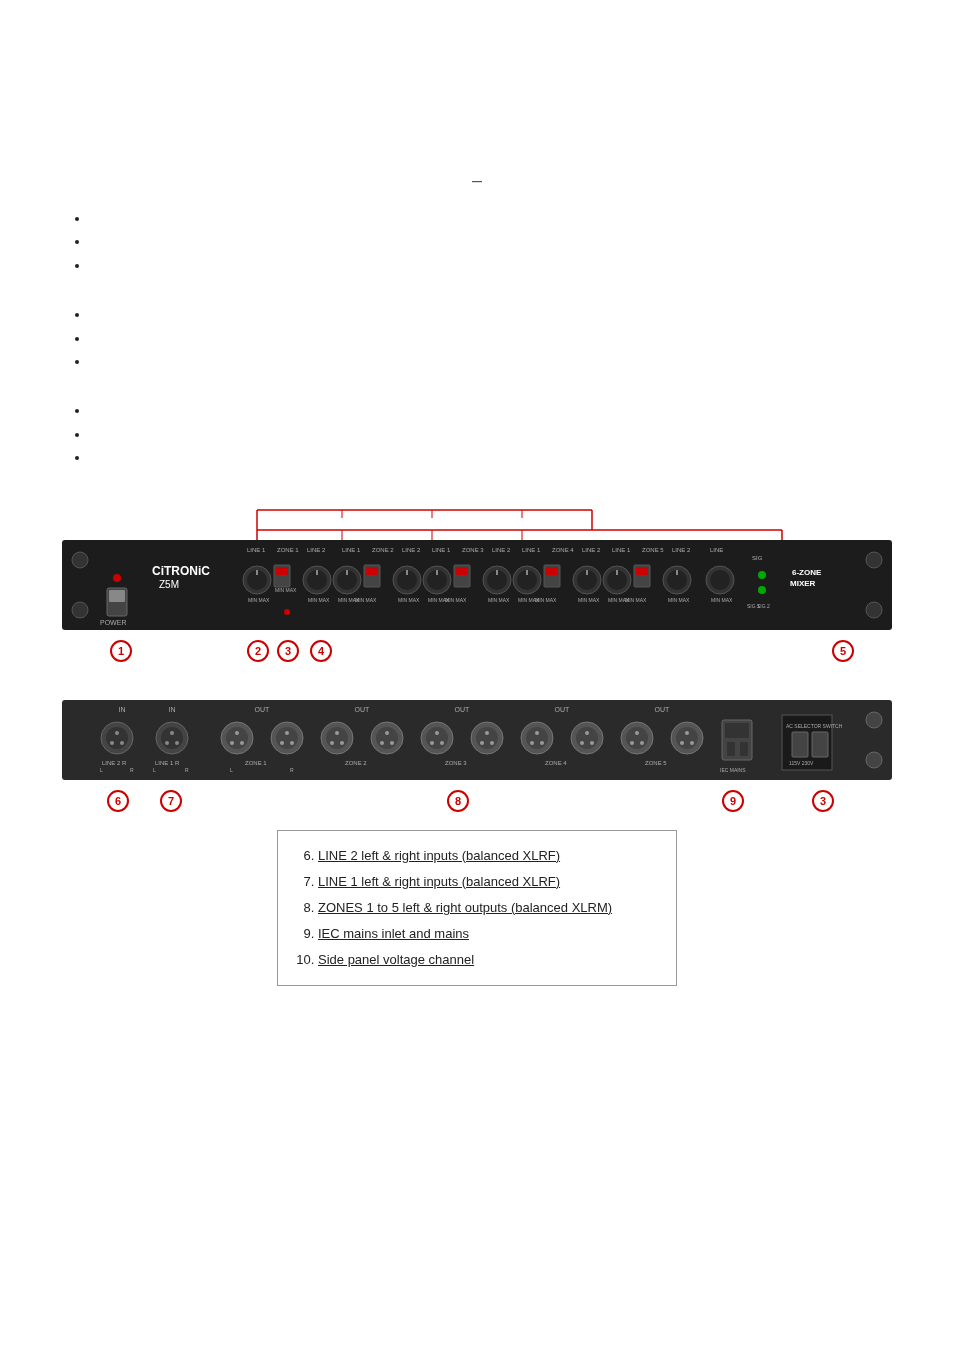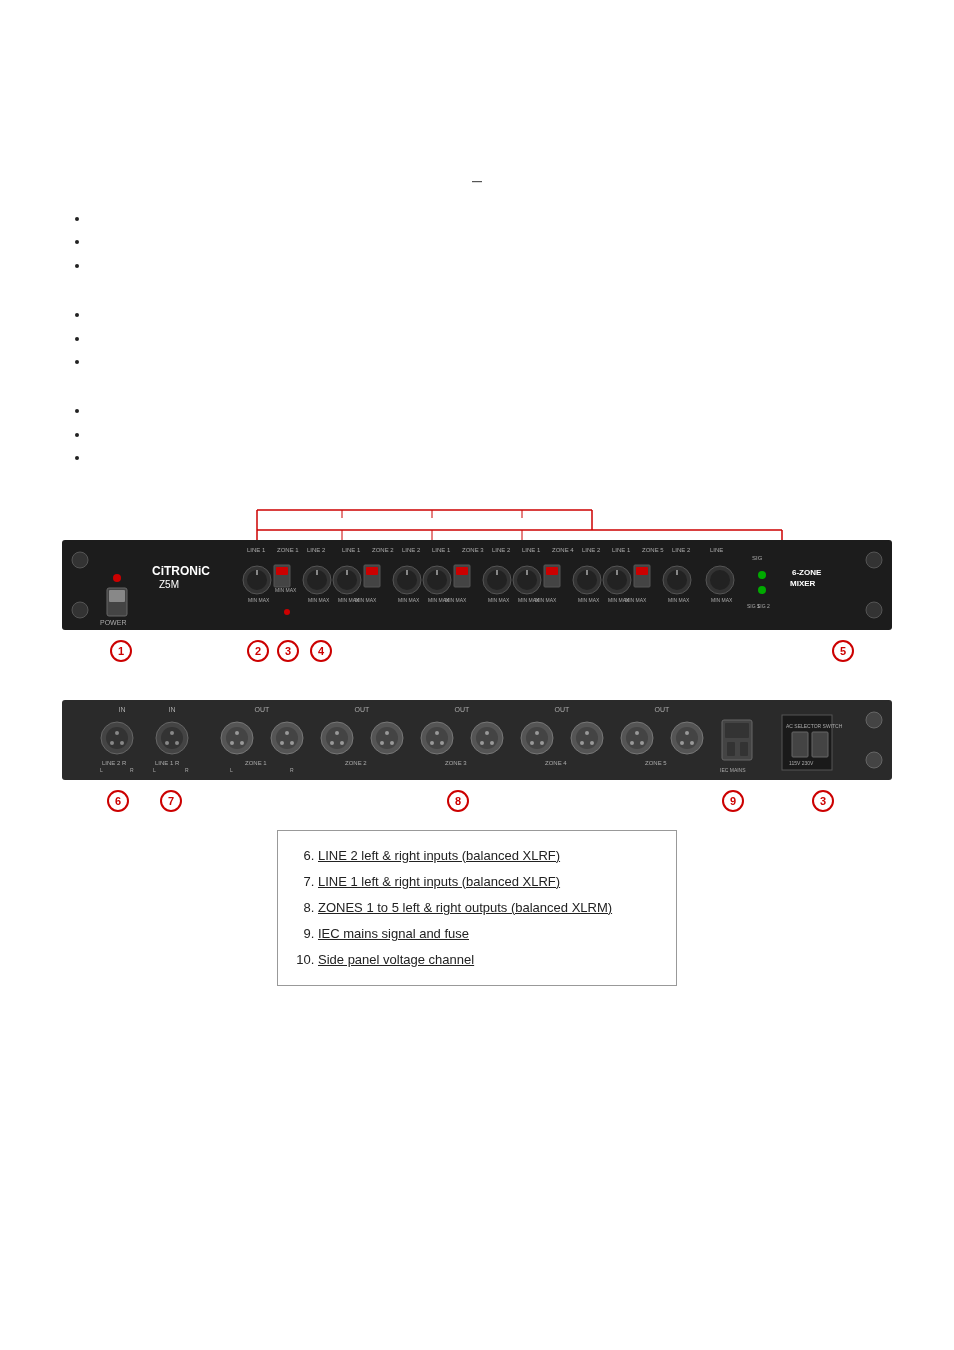--- a/index.html
+++ b/index.html
@@ -413,19 +413,19 @@
       <div class="callout-abs" style="left: 750px; top: 5px;">
         <span>3</span>
       </div>
     </div>
 
     <div class="legend-box">
       <ol start="6">
         <li>LINE 2 left &amp; right inputs (balanced XLRF)</li>
         <li>LINE 1 left &amp; right inputs (balanced XLRF)</li>
         <li>ZONES 1 to 5 left &amp; right outputs (balanced XLRM)</li>
-        <li>IEC mains signal and fuse</li>
+        <li>IEC mains inlet and mains</li>
         <li>Side panel voltage channel</li>
       </ol>
     </div>
   </div>
 
 </div>
 
 </body></html>

